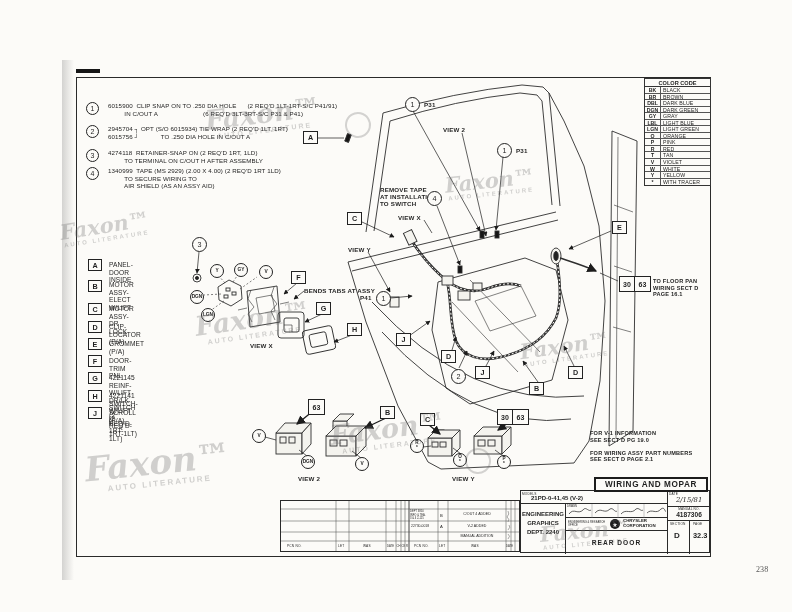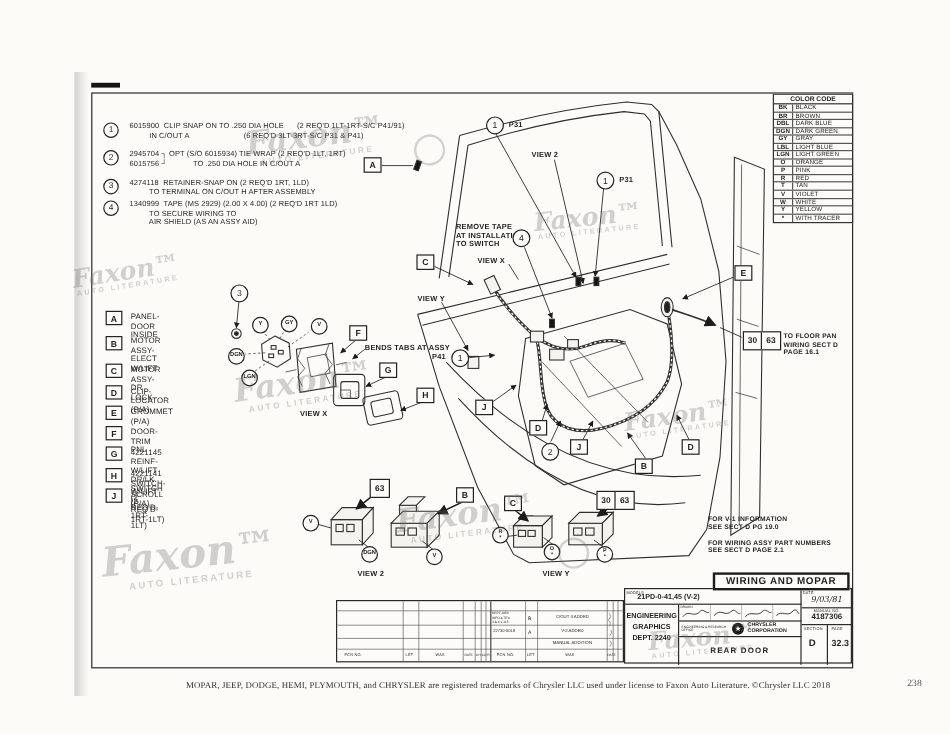--- a/index.html
+++ b/index.html
@@ -438,21 +438,21 @@
       <div class="micro" style="width:44px;padding-left:2px;line-height:3.4px">ENGINEERING &amp; RESEARCH OFFICE</div>
       <div class="ctr" style="width:10px;height:10px;border-radius:50%;background:#1c1c1c;color:#fff;font-size:6px;flex:none">★</div>
       <div class="preline" style="font-size:4.4px;font-weight:bold;line-height:4.6px;padding-left:3px">CHRYSLER
 CORPORATION</div>
     </div>
 
     <div class="abs ctr" style="left:45px;top:40px;width:102px;height:23px;border-right:1px solid #2a2a2a;font-size:6.6px;font-weight:bold;letter-spacing:1px">REAR DOOR</div>
 
     <div class="abs" style="left:147px;top:0;width:42px;height:16px;border-bottom:1px solid #2a2a2a">
       <div class="abs tiny" style="left:1px;top:1px">DATE</div>
-      <div class="abs script" style="left:8px;top:5px;font-size:6.8px">9/03/81</div>
+      <div class="abs script" style="left:8px;top:5px;font-size:6.8px">2/15/81</div>
     </div>
     <div class="abs" style="left:147px;top:16px;width:42px;height:14px;border-bottom:1px solid #2a2a2a;text-align:center">
       <div class="tiny">MANUAL NO.</div>
       <div style="font-size:6.6px;font-weight:bold">4187306</div>
     </div>
     <div class="abs" style="left:147px;top:30px;width:42px;height:33px">
       <div class="abs tiny" style="left:2px;top:1px">SECTION</div>
       <div class="abs tiny" style="left:25px;top:1px">PAGE</div>
       <div class="abs" style="left:21px;top:0;width:0;height:33px;border-left:1px solid #2a2a2a"></div>
       <div class="abs" style="left:6px;top:10px;font-size:8px;font-weight:bold">D</div>
@@ -488,15 +488,14 @@
     </div>
   <div class="abs wm big" style="left:85px;top:445px;transform:rotate(-6deg)">
       <div class="wmf">Faxon™</div>
       <div class="wmt">AUTO LITERATURE</div>
     </div>
   <div class="abs wm small" style="left:540px;top:520px;transform:rotate(-5deg)">
       <div class="wmf">Faxon™</div>
       <div class="wmt">AUTO LITERATURE</div>
     </div>
 
-  <div class="abs footer" style="left:155px;top:566px">MOPAR, JEEP, DODGE, HEMI, PLYMOUTH, and CHRYSLER are registered trademarks of Chrysler LLC used under license to Faxon Auto Literature. ©Chrysler LLC 2018</div>
   <div class="abs footer" style="left:756px;top:565px;font-size:8px;color:#555">238</div>
 </div>
 
 </body></html>

